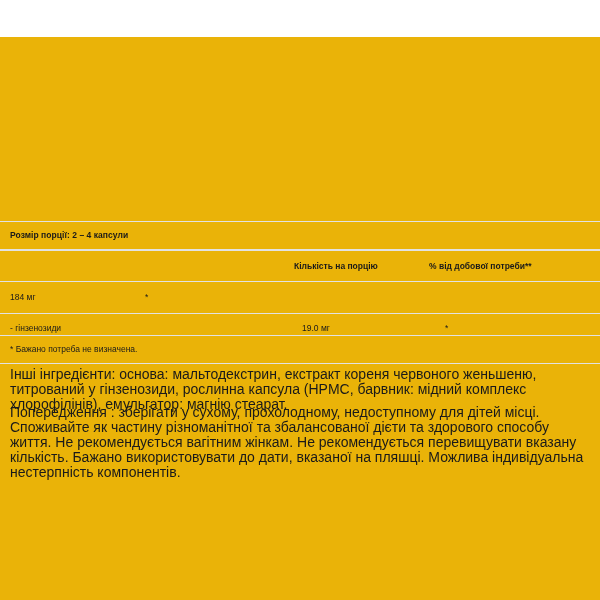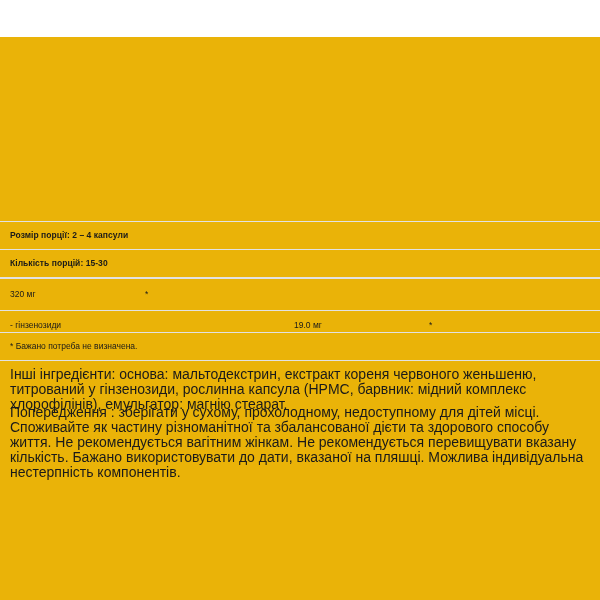--- a/index.html
+++ b/index.html
@@ -92,20 +92,21 @@
     padding-top: 9px;
     padding-bottom: 8px;
   }
   .row-ing {
     padding-top: 9px;
     padding-bottom: 9px;
   }
   .row-sub {
     padding-top: 8px;
     padding-bottom: 1px;
+    gap: 8px;
   }
   .footnote {
     padding: 7px 0 7px 10px;
     font-size: 8.5px;
     line-height: 13px;
     font-weight: normal;
   }
   .para-block {
     position: absolute;
     left: 10px;
@@ -133,31 +134,33 @@
   <div class="facts-panel">
 
     <div class="rule"></div>
 
     <div class="row row-serving">
       <div class="t-bold">Розмір порції: 2 – 4 капсули</div>
     </div>
 
     <div class="rule"></div>
 
-    <div class="row row-serving">
-      <div class="t-bold">Кількість порцій: 15-30</div>
+
+    <div class="rule"></div>
+
+    <div class="row row-head">
+      <div class="col-name t-head"></div>
+      <div class="col-amount t-head">Кількість на порцію</div>
+      <div class="col-dv t-head">% від добової потреби**</div>
     </div>
 
     <div class="rule"></div>
 
-
-    <div class="rule"></div>
-
     <div class="row row-ing">
-      <div class="col-amount t-amount">320 мг</div>
+      <div class="col-amount t-amount">184 мг</div>
       <div class="col-dv t-star">*</div>
     </div>
 
     <div class="rule"></div>
 
     <div class="row row-sub">
       <div class="col-name t-row-name">- гінзенозиди</div>
       <div class="col-amount t-amount">19.0 мг</div>
       <div class="col-dv t-star">*</div>
     </div>

